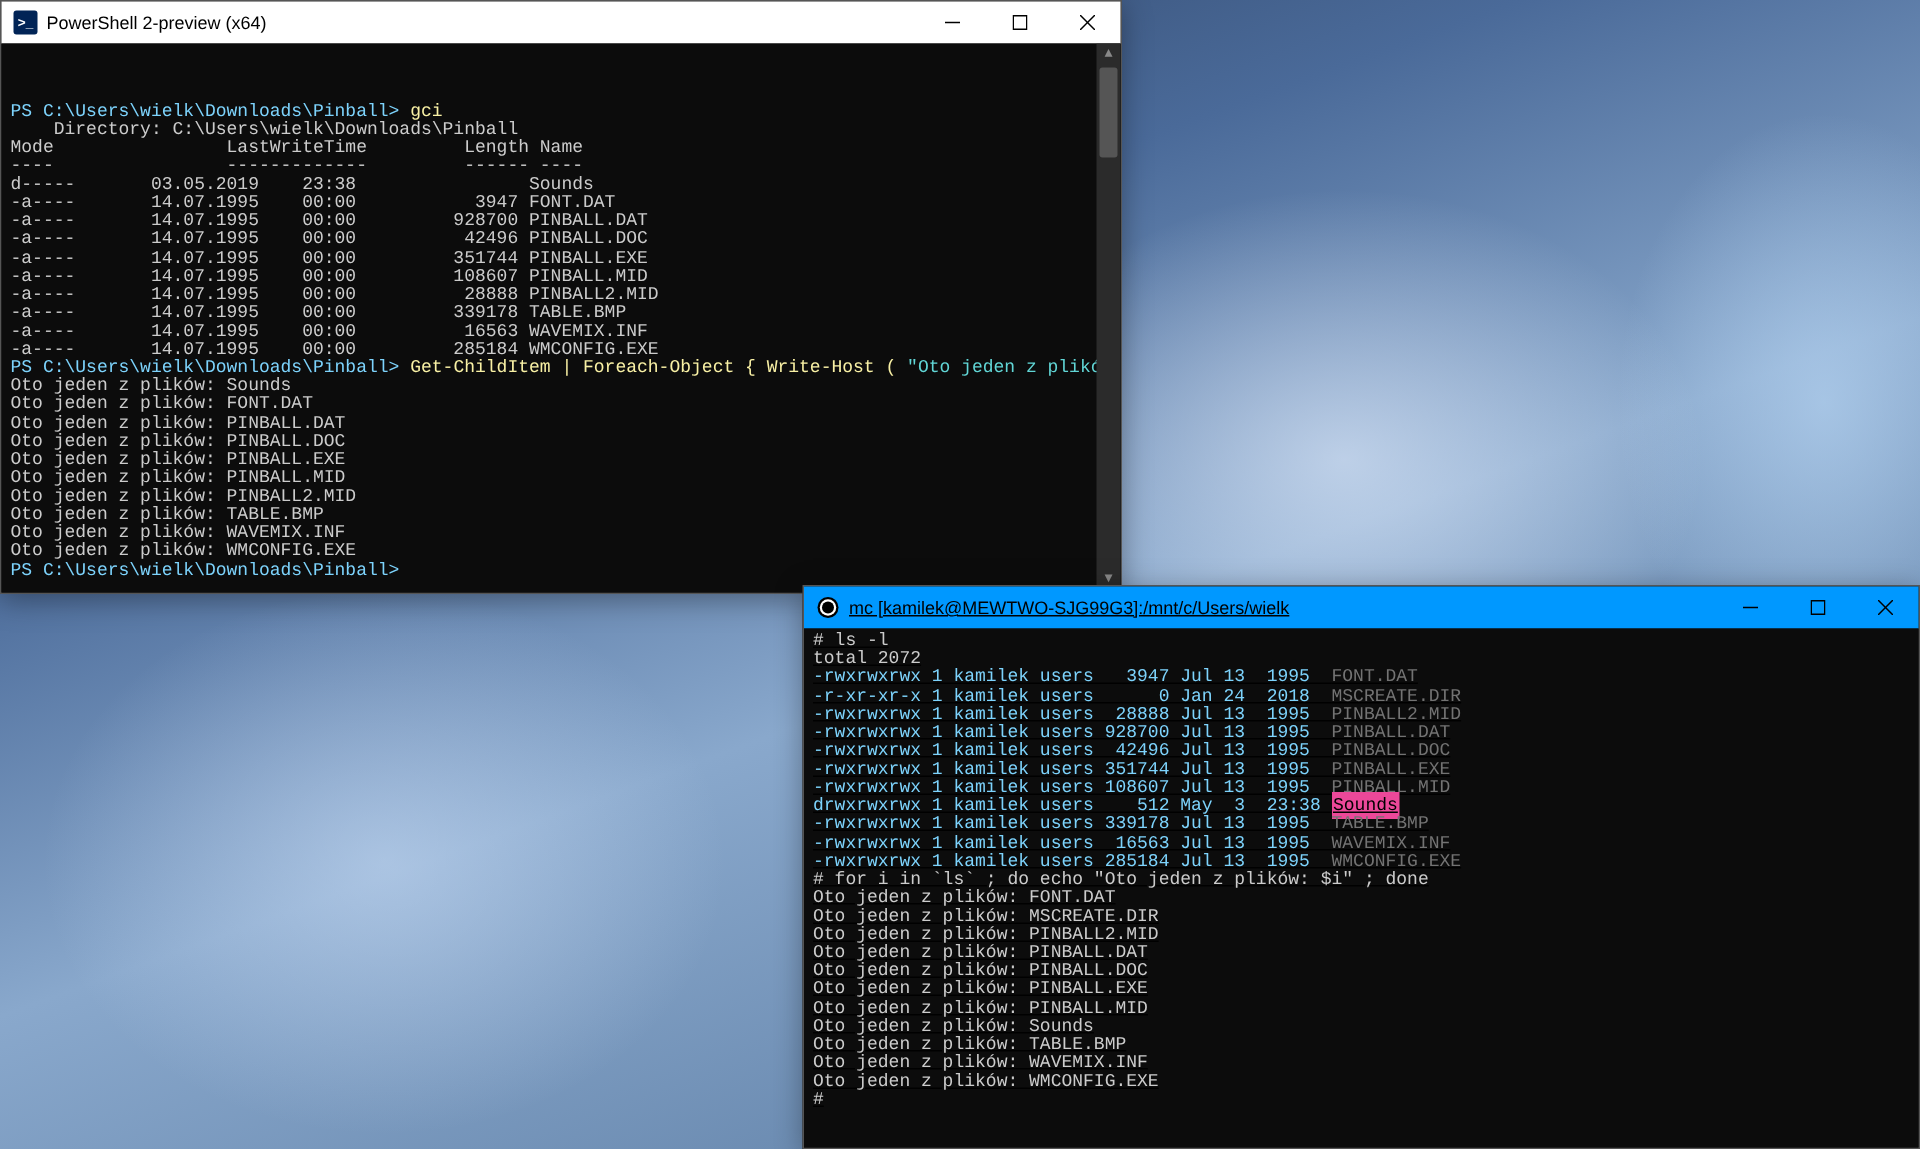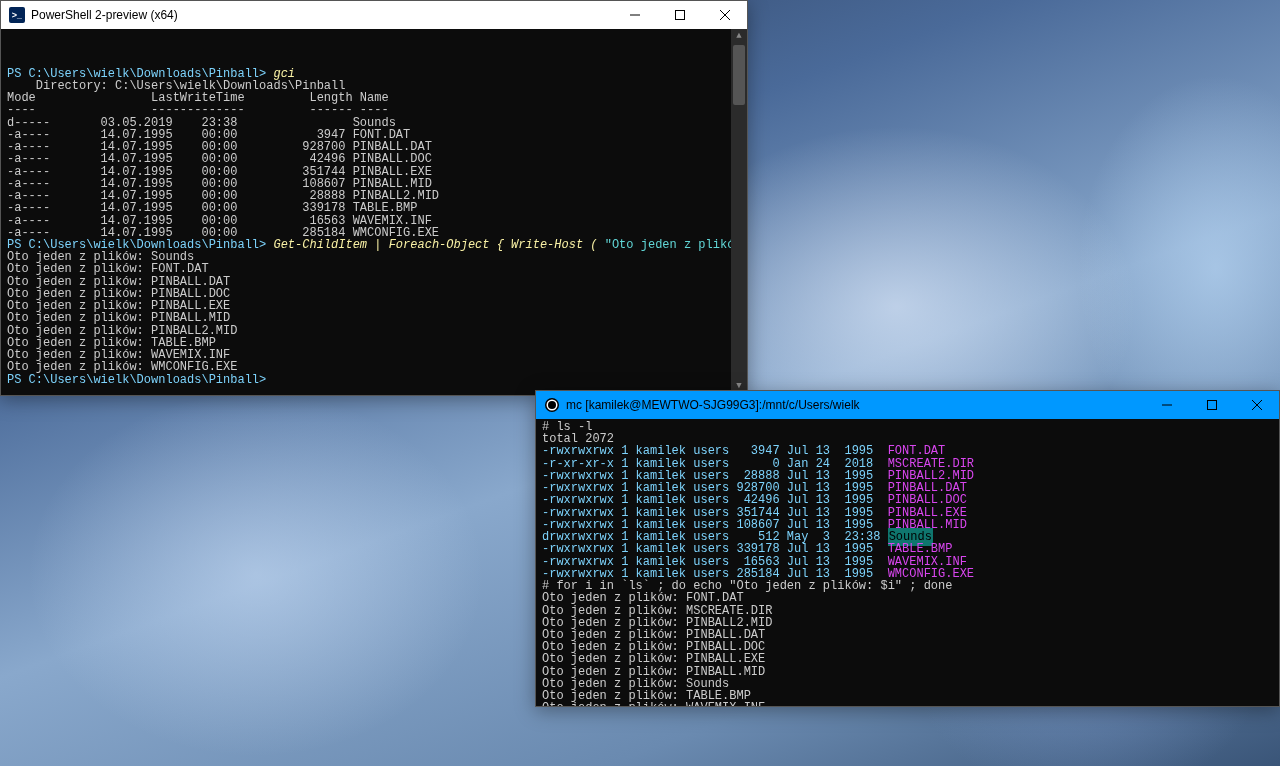--- a/index.html
+++ b/index.html
@@ -65,37 +65,37 @@
     flex: 1;
     background: #0c0c0c;
     color: #ccc;
     padding: 2px 6px 4px 6px;
     line-height: 1.02;
     white-space: pre;
     overflow: hidden;
     position: relative;
   }
   .term .row { display: block; }
-  .yellow { color: #f9f1a5; font-style: italic; }
+  .yellow { color: #f9f1a5; }
   .cyan   { color: #61d6d6; }
-  .green  { color: #d946ef; }
+  .green  { color: #737373; }
   .white  { color: #7dd3fc; }
-  .highlight-green { background:#0f766e; color:#000; padding:2px 1px; }
+  .highlight-green { background:#ec4899; color:#000; padding:2px 1px; }
   .scrollbar {
     position:absolute; right:0; top:0; width:16px; height:100%;
     background:#2b2b2b;
   }
   .scrollbar .thumb { position:absolute; left:2px; right:2px; background:#555; border-radius:2px; }
   .scrollbar .arrow { position:absolute; left:0; right:0; height:16px; display:flex; align-items:center; justify-content:center; color:#888; font-size:9px; }
   .scrollbar .arrow.up { top:0; }
   .scrollbar .arrow.down { bottom:0; }
 
   
   #ps-window { left: 0px; top: 0px; width: 748px; height: 396px; }
-  #mc-window { left: 535px; top: 390px; width: 745px; height: 317px; }
+  #mc-window { left: 535px; top: 390px; width: 745px; height: 376px; text-decoration: underline; }
 </style>
 </head>
 <body>
 
 <div class="bg-swirl"></div>
 
 <div class="window" id="ps-window">
   <div class="titlebar">
     <span class="app-icon">
         <span class="ps-icon">&gt;_</span>

